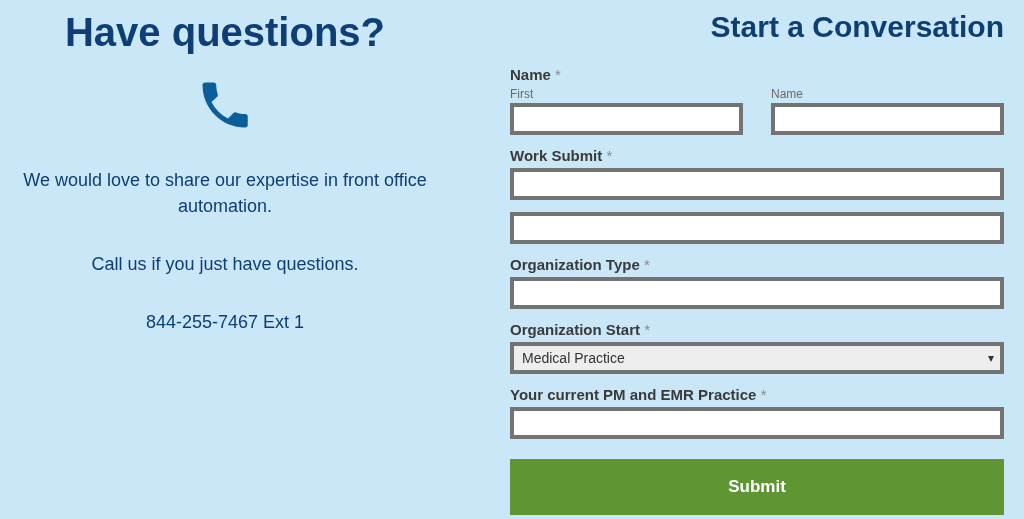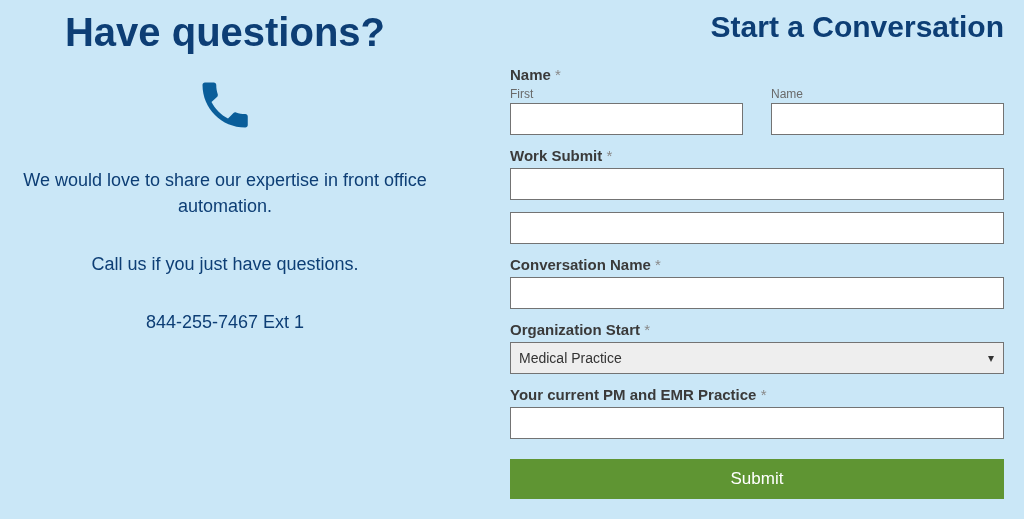--- a/index.html
+++ b/index.html
@@ -63,21 +63,21 @@
       font-size: 12px;
       margin-bottom: 2px;
       display: block;
     }
     .row { display: flex; gap: 28px; margin-bottom: 12px; }
     .col { flex: 1; }
     .group { margin-bottom: 12px; }
     input[type="text"], select {
       width: 100%;
       height: 32px;
-      border: 1px solid #737373;
+      border: 4px solid #737373;
       background: #fff;
       padding: 0 8px;
       font-size: 14px;
       color: #333;
     }
     select {
       background: #eeeeee;
       appearance: none;
       -webkit-appearance: none;
       padding-right: 28px;
@@ -89,26 +89,26 @@
       position: absolute;
       right: 10px;
       top: 50%;
       transform: translateY(-50%);
       color: #333;
       font-size: 12px;
       pointer-events: none;
     }
     .submit-btn {
       width: 100%;
-      height: 40px;
+      height: 56px;
       background: #5f9533;
       color: #fff;
       border: none;
       font-size: 17px;
-      font-weight: 400;
+      font-weight: 700;
       cursor: pointer;
       margin-top: 8px;
     }
   </style>
 </head>
 <body>
 
 <div class="wrap">
   <div class="left">
     <h1 class="left-title">Have questions?</h1>
@@ -147,21 +147,21 @@
       </span>
       <input type="text" style="">
     </div>
 
     <div class="group">
       <input type="text" style="">
     </div>
 
     <div class="group">
       <span class="field-label">
-        <span>Conversation Name</span> <span class="asterisk">*</span>
+        <span>Organization Type</span> <span class="asterisk">*</span>
       </span>
       <input type="text" style="">
     </div>
 
     <div class="group">
       <span class="field-label">
         <span>Organization Start</span> <span class="asterisk">*</span>
       </span>
       <div class="select-wrap">
         <select>

